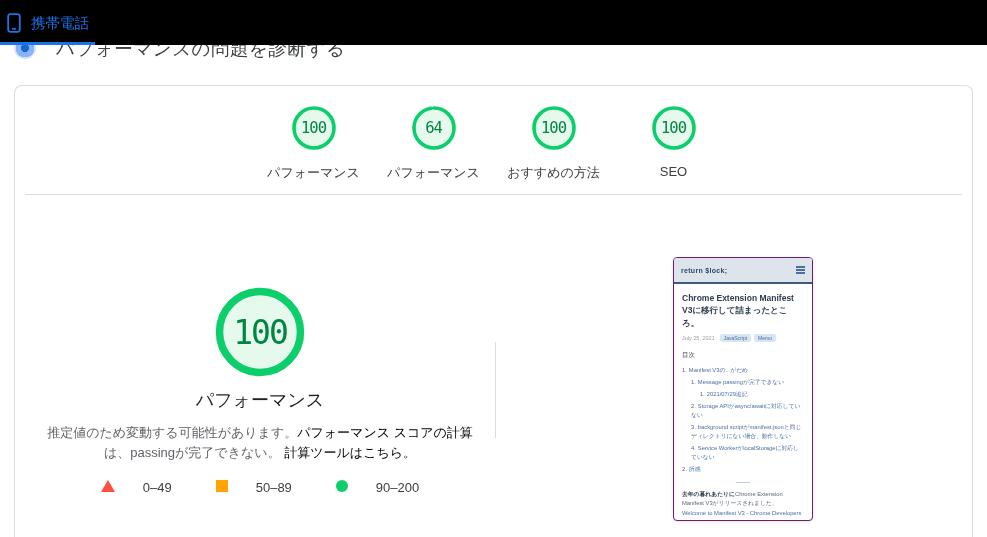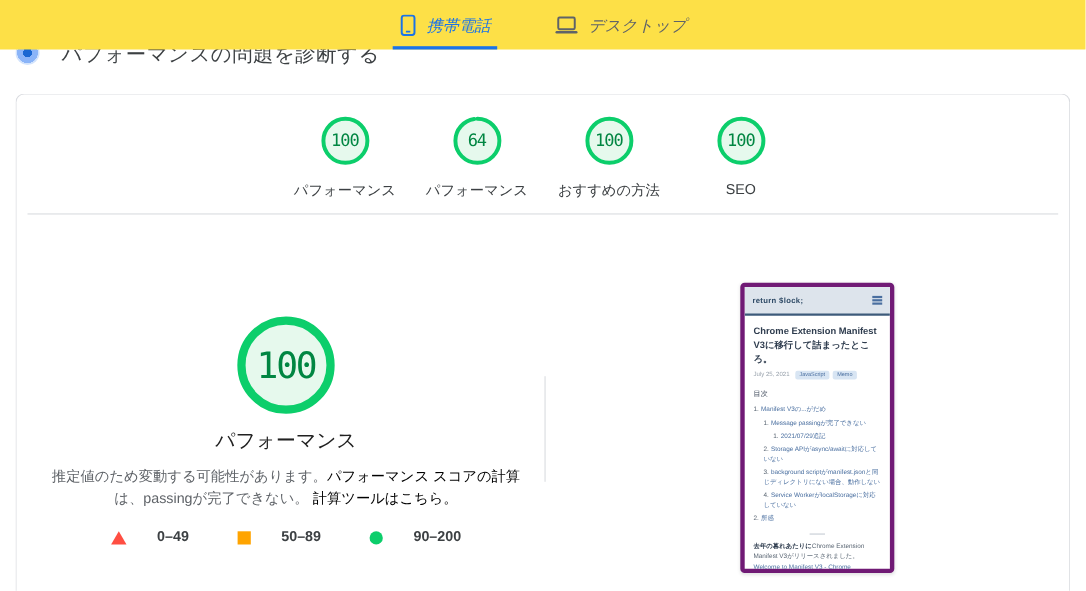--- a/index.html
+++ b/index.html
@@ -1,21 +1,21 @@
 <!DOCTYPE html>
 <html><head>
 <meta charset="utf-8">
 <style>
   * { margin:0; padding:0; box-sizing:border-box; }
   html,body { width:987px; height:537px; background:#fff; overflow:hidden; position:relative;
     font-family:"Liberation Sans","DejaVu Sans",sans-serif; }
 
   
   .tabs { position:absolute; top:0; left:0; right:0; height:45px; display:flex;
-    justify-content:center; gap:46px; background:#fde047; z-index:5;font-style:italic; }
+    justify-content:flex-start; gap:46px; background:#000000; z-index:5; }
   .tab { display:flex; align-items:center; gap:9px; padding:4px 6px 0 6px;
     border-bottom:3px solid transparent; font-size:14.5px; color:#5f6368; cursor:pointer; }
   .tab.active { color:#1a73e8; border-bottom-color:#1a73e8; border-radius:0; }
   .tab svg { display:block; }
 
   
   .heading-row { position:absolute; top:41px; left:14px; right:14px; height:22px;
     overflow:hidden; display:flex; align-items:flex-start; gap:20px; z-index:1;font-family:Liberation Serif, serif; }
   .psi-logo { width:22px; height:22px; border-radius:50%; margin-top:-4px; flex:0 0 auto;
     background:radial-gradient(circle at 50% 50%, #1967d2 0 26%, #8ab4f8 27% 60%, #d2e3fc 61% 100%); }
@@ -42,31 +42,31 @@
     justify-content:center; font-family:"DejaVu Sans Mono",monospace; font-size:33px;
     color:#018642; letter-spacing:-2px; }
   .gauge-label { position:absolute; top:302px; left:25px; width:440px; text-align:center;
     font-size:18px; color:#212121; }
   .gauge-desc { position:absolute; top:337px; left:20px; width:450px; text-align:center;
     font-size:13px; line-height:20px; color:#5f6368; }
   .gauge-desc a { color:#000000; text-decoration:none; cursor:pointer; }
 
   .legend { position:absolute; top:394px; left:25px; width:440px; display:flex;
     justify-content:center; gap:44px; align-items:center; }
-  .legend-item { display:flex; align-items:flex-end; gap:28px; font-size:13px; color:#3c4043;font-weight:bold; }
+  .legend-item { display:flex; align-items:flex-start; gap:28px; font-size:13px; color:#3c4043; }
   .lg-triangle { width:0; height:0; border-left:7px solid transparent;
     border-right:7px solid transparent; border-bottom:12px solid #ff4e42; }
   .lg-square { width:12px; height:12px; background:#ffa400; }
   .lg-circle { width:12px; height:12px; border-radius:50%; background:#0cce6b; }
 
   .v-divider { position:absolute; left:480px; top:256px; width:1px; height:96px; background:#dadce0; }
 
   
   .shot { position:absolute; left:658px; top:171px; width:140px; height:264px; background:#fff;
-    border:4px solid #701a75; border-radius:4px; box-shadow:0 1px 3px rgba(60,64,67,.15);
+    border:1px solid #701a75; border-radius:4px; box-shadow:0 1px 3px rgba(60,64,67,.15);
     overflow:hidden; }
   .shot-header { height:26px; background:#dde4ec; border-bottom:2px solid #3d5a7a;
     display:flex; align-items:center; justify-content:space-between; padding:0 7px; }
   .shot-site { font-size:7px; font-weight:bold; color:#2e4a66; letter-spacing:.3px; }
   .burger { display:flex; flex-direction:column; gap:1.5px; }
   .burger i { display:block; width:9px; height:1.5px; background:#4a6fa0; }
   .shot-body { padding:8px 8px 0 8px; }
   .shot-title { font-size:8.5px; font-weight:bold; color:#2e3c4e; line-height:1.45; }
   .shot-meta { margin-top:5px; display:flex; align-items:center; gap:3px; }
   .shot-date { font-size:5.5px; color:#9aa3ad; margin-right:2px; white-space:nowrap; }
@@ -88,29 +88,20 @@
 <div class="tabs">
   <div class="tab active">
     <span>
       <svg width="16" height="20" viewBox="0 0 14 20">
         <rect x="1.2" y="1.2" width="11.6" height="17.6" rx="2.2" fill="none" stroke="#1a73e8" stroke-width="1.8"></rect>
         <line x1="5" y1="15.8" x2="9" y2="15.8" stroke="#1a73e8" stroke-width="1.6"></line>
       </svg>
     </span>
     <span>携帯電話</span>
   </div>
-  <div class="tab">
-    <span>
-      <svg width="22" height="18" viewBox="0 0 22 18">
-        <rect x="3.5" y="2" width="15" height="10.5" rx="1.2" fill="none" stroke="#5f6368" stroke-width="1.8"></rect>
-        <rect x="1" y="14.2" width="20" height="2.2" rx="1.1" fill="#5f6368"></rect>
-      </svg>
-    </span>
-    <span>デスクトップ</span>
-  </div>
 </div>
 
 <div class="heading-row">
   <span class="psi-logo"></span>
   <span class="heading-text">パフォーマンスの問題を診断する</span>
 </div>
 
 <div class="card">
 
   <div class="scores-row">

